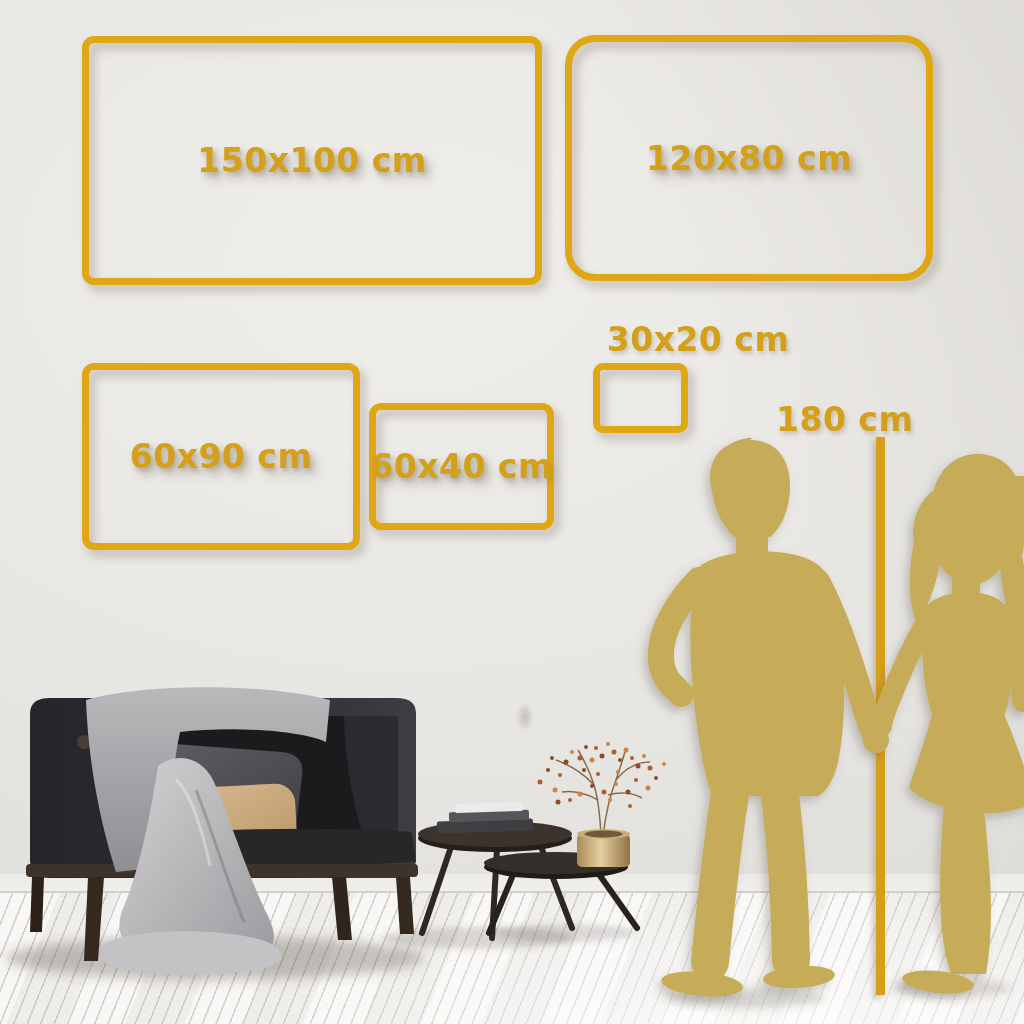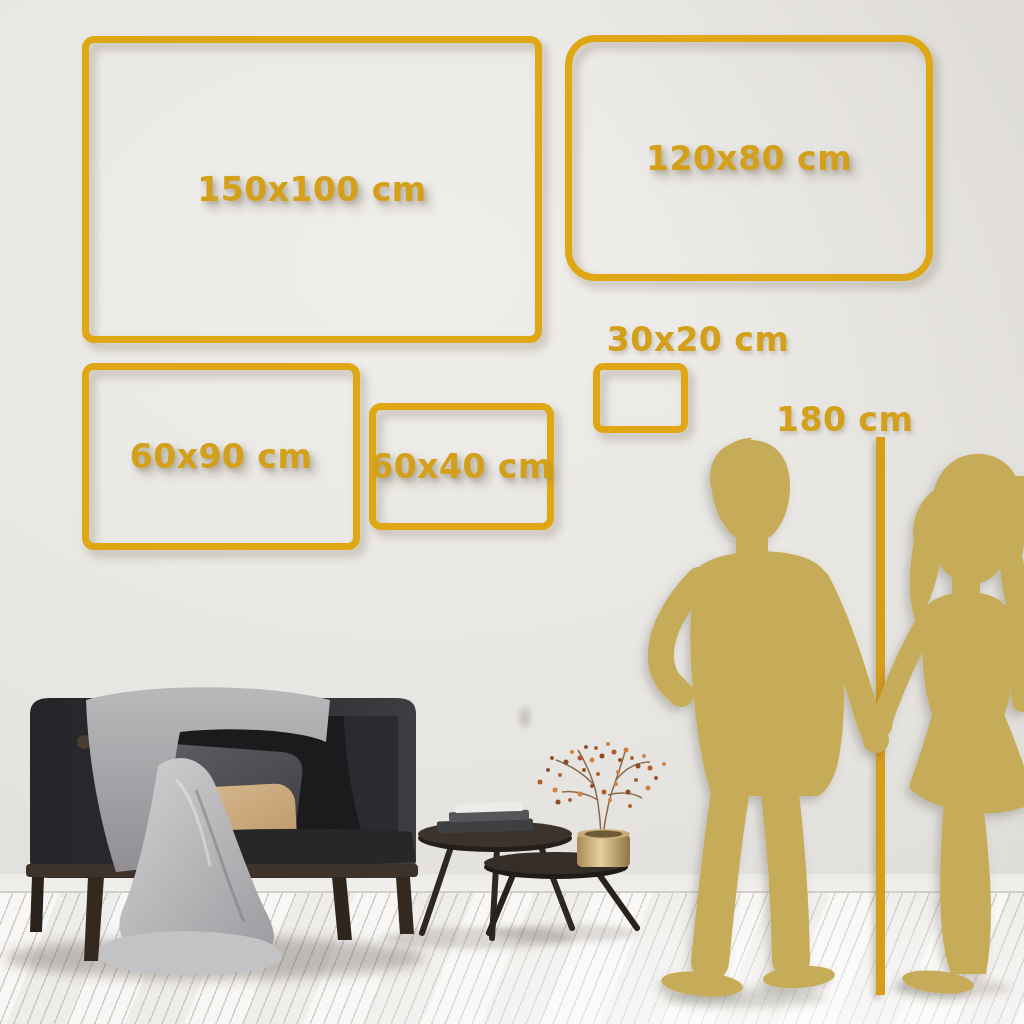--- a/index.html
+++ b/index.html
@@ -50,21 +50,21 @@
     border:7px solid var(--frame-gold);border-radius:12px;
     display:flex;align-items:center;justify-content:center;
     filter:drop-shadow(5px 6px 5px rgba(125,112,88,0.42));
   }
   .size-label{
     font-weight:700;font-size:33px;letter-spacing:.5px;
     color:var(--label-gold);
     text-shadow:2px 3px 4px rgba(120,108,85,0.32);
     white-space:nowrap;
   }
-  .f-150x100{left:82px;top:36px;width:460px;height:307px;}
+  .f-150x100{left:82px;top:36px;width:460px;height:249px;}
   .f-120x80{left:565px;top:35px;width:368px;height:246px;border-radius:30px;}
   .f-60x90{left:82px;top:363px;width:278px;height:187px;justify-content:center;}
   .f-60x40{left:369px;top:363px;width:185px;height:127px;margin-top:40px;}
   .f-30x20{left:593px;top:363px;width:95px;height:70px;border-radius:10px;border-width:7px;}
   .label-30x20{
     position:absolute;left:588px;top:320px;width:220px;text-align:center;
   }
   
   .height-label{
     position:absolute;left:776px;top:400px;width:200px;text-align:left;

